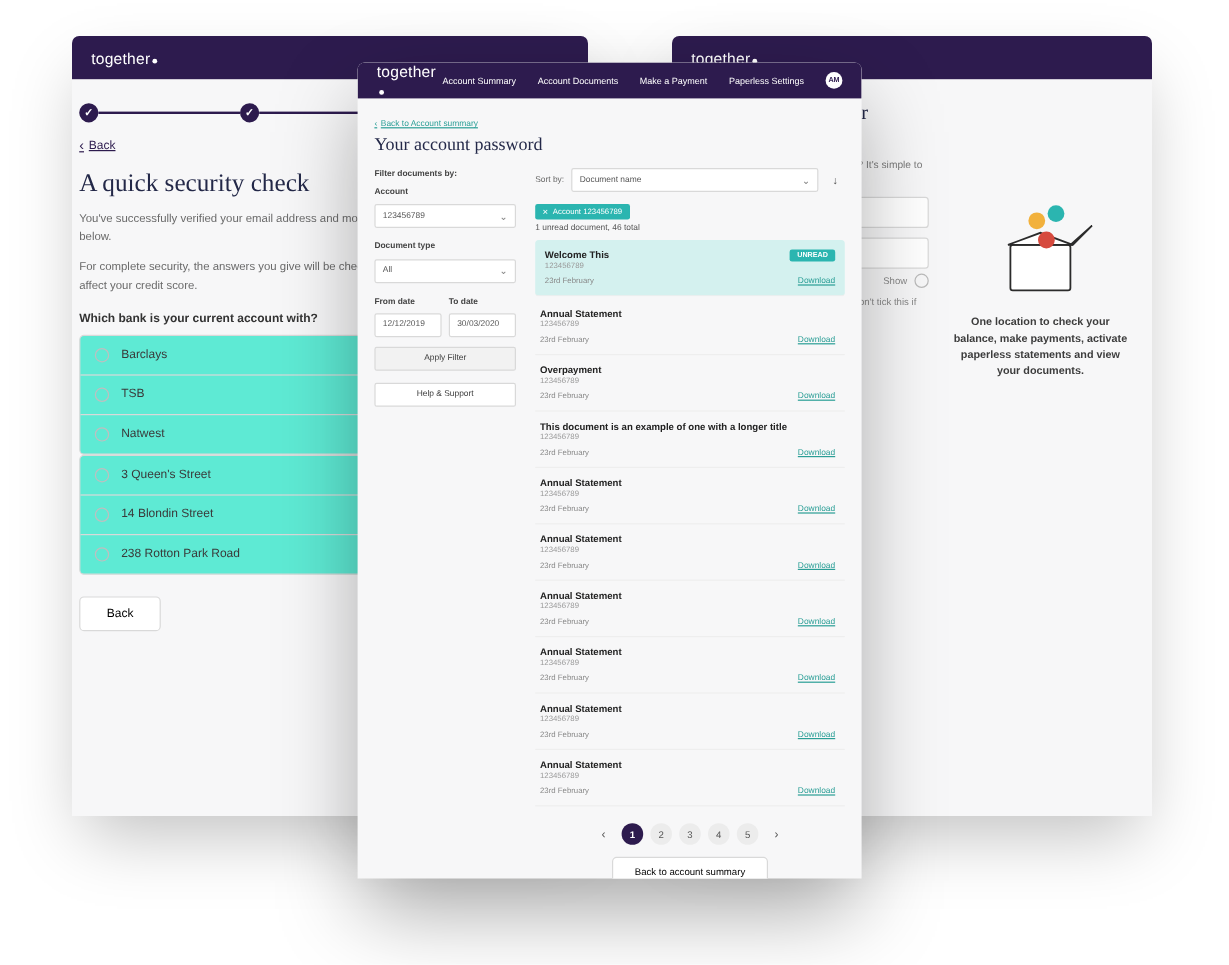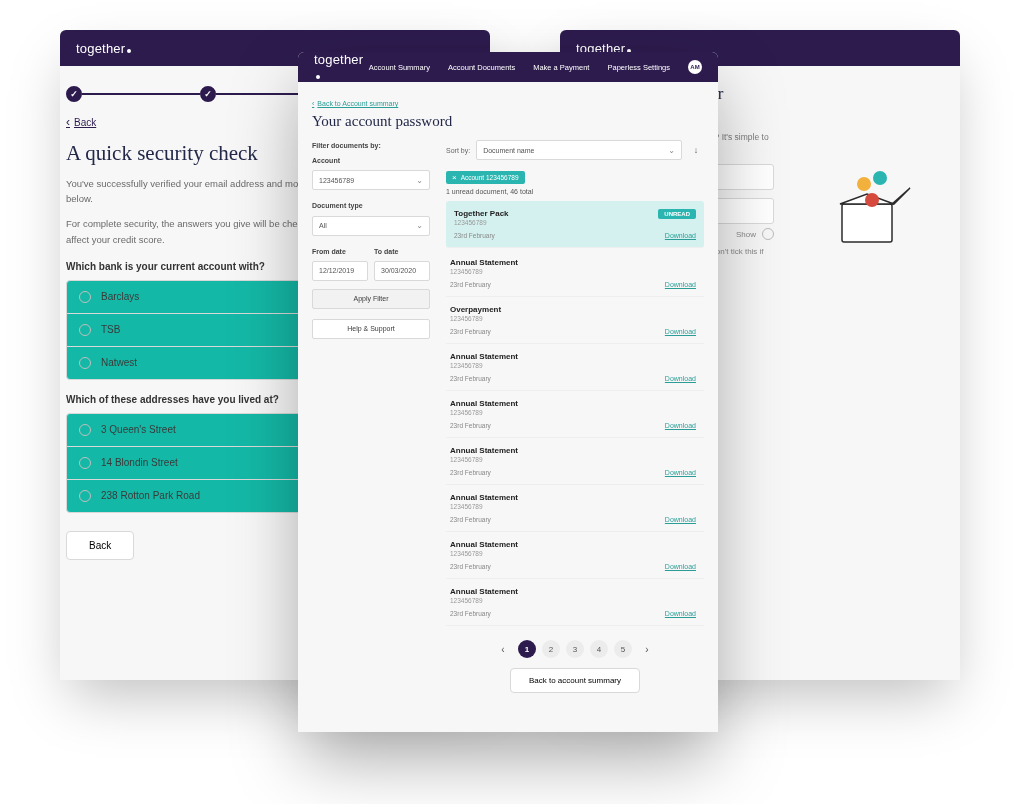--- a/index.html
+++ b/index.html
@@ -39,21 +39,21 @@
   .step-line.todo{background:var(--border)}
 
   .back-link{display:inline-flex;align-items:center;color:var(--purple);font-size:10px;text-decoration:underline;margin-bottom:6px}
   .back-link::before{content:"‹";margin-right:4px;font-size:12px;text-decoration:none}
 
   h1.page-title{font-family:Liberation Serif, serif;font-weight:400;color:var(--page-title);font-size:21px;margin:6px 0 10px}
   .body p{font-size:9.5px;line-height:1.6;color:#6a6a6a;margin:0 0 10px}
 
   .question{font-size:10px;font-weight:700;margin:14px 0 8px;color:#333}
 
-  .radio-group{border:1px solid var(--border);border-radius:4px;background:#14b8a6}
+  .radio-group{border:1px solid var(--border);border-radius:4px;background:#5eead4}
   .radio-row{display:flex;align-items:center;padding:10px 12px;border-bottom:1px solid var(--border);font-size:10px}
   .radio-row:last-child{border-bottom:none}
   .radio{width:12px;height:12px;border:1.5px solid #bfbfbf;border-radius:50%;margin-right:10px;flex:0 0 auto}
 
   .btn{display:inline-flex;align-items:center;justify-content:center;border:1px solid var(--border);background:#fff;border-radius:4px;font-size:10px;padding:8px 22px;cursor:pointer}
 
   
   
   
   #panel-right{left:560px;top:30px;width:400px;height:650px;z-index:1}
@@ -155,21 +155,20 @@
       <label class="radio-row">
           <span class="radio"></span>
           <span>TSB</span>
         </label>
       <label class="radio-row">
           <span class="radio"></span>
           <span>Natwest</span>
         </label>
     </div>
 
-    <div class="question">Which of these addresses have you lived at?</div>
     <div class="radio-group">
       <label class="radio-row">
           <span class="radio"></span>
           <span>3 Queen's Street</span>
         </label>
       <label class="radio-row">
           <span class="radio"></span>
           <span>14 Blondin Street</span>
         </label>
       <label class="radio-row">
@@ -208,20 +207,21 @@
     </div>
     <div class="right-aside">
       <svg width="90" height="80" viewBox="0 0 90 80">
         <rect x="20" y="34" width="50" height="38" rx="2" fill="#fff" stroke="#2b2b2b" stroke-width="1.5"></rect>
         <polygon points="18,34 45,24 72,34" fill="#fff" stroke="#2b2b2b" stroke-width="1.5"></polygon>
         <polygon points="70,34 88,18 72,34" fill="#fff" stroke="#2b2b2b" stroke-width="1.5"></polygon>
         <circle cx="42" cy="14" r="7" fill="#f2b13c"></circle>
         <circle cx="58" cy="8" r="7" fill="#2bb5b0"></circle>
         <circle cx="50" cy="30" r="7" fill="#d64a3e"></circle>
       </svg>
+      <div>One location to check your balance, make payments, activate paperless statements and view your documents.</div>
     </div>
   </div>
 </div>
 
 <div id="panel-center" class="panel">
   <div class="panel-header">
     <span class="logo">together</span>
     <div class="nav">
       <span>Account Summary</span>
       <span>Account Documents</span>
@@ -284,21 +284,21 @@
           <span class="sort-arrow">↓</span>
         </div>
 
         <span class="chip">Account 123456789</span>
         <div class="count">1 unread document, 46 total</div>
 
         <div id="docs-host">
             <div class="doc hl">
               <div class="drow">
                 <div class="titlecell">
-                  <div class="dtitle">Together Pack</div>
+                  <div class="dtitle">Welcome This</div>
                   <div class="dref">123456789</div>
                 </div>
                 <span class="badge">UNREAD</span>
               </div>
               <div class="drow2">
                 <span class="ddate">23rd February</span>
                 <a class="dl">Download</a>
               </div>
             </div>
             <div class="doc">
@@ -310,20 +310,32 @@
               </div>
               <div class="drow2">
                 <span class="ddate">23rd February</span>
                 <a class="dl">Download</a>
               </div>
             </div>
             <div class="doc">
               <div class="drow">
                 <div class="titlecell">
                   <div class="dtitle">Overpayment</div>
+                  <div class="dref">123456789</div>
+                </div>
+              </div>
+              <div class="drow2">
+                <span class="ddate">23rd February</span>
+                <a class="dl">Download</a>
+              </div>
+            </div>
+            <div class="doc">
+              <div class="drow">
+                <div class="titlecell">
+                  <div class="dtitle">This document is an example of one with a longer title</div>
                   <div class="dref">123456789</div>
                 </div>
               </div>
               <div class="drow2">
                 <span class="ddate">23rd February</span>
                 <a class="dl">Download</a>
               </div>
             </div>
             <div class="doc">
               <div class="drow">

